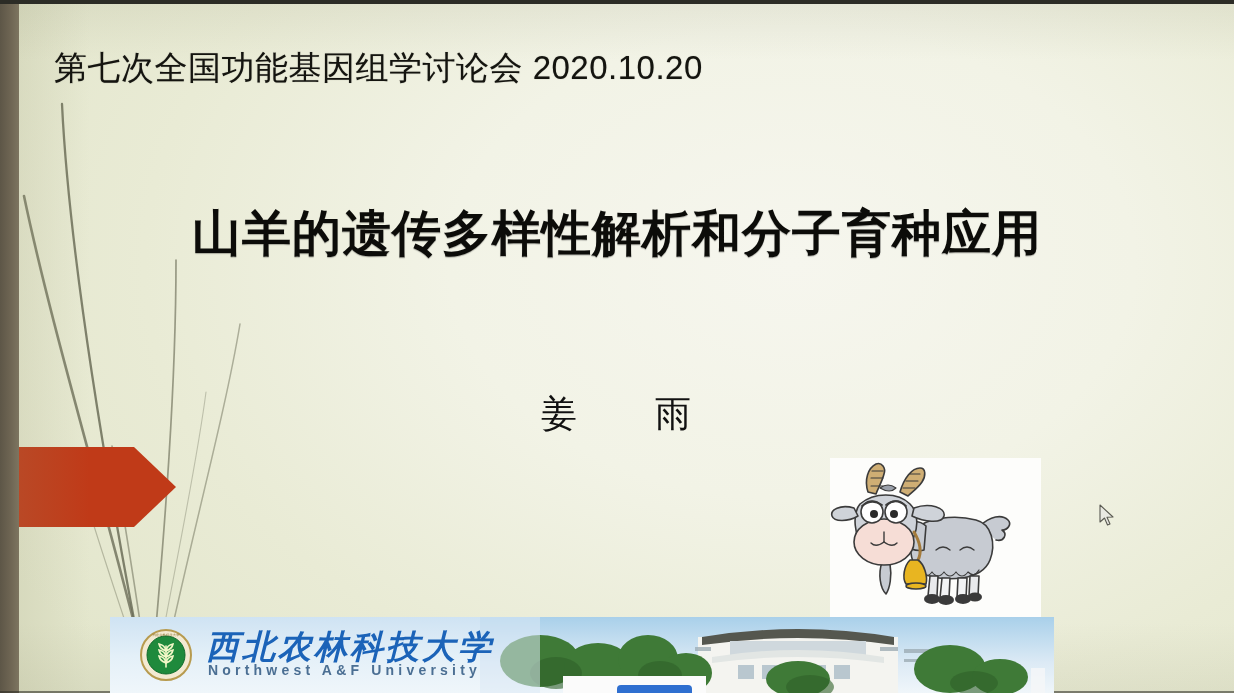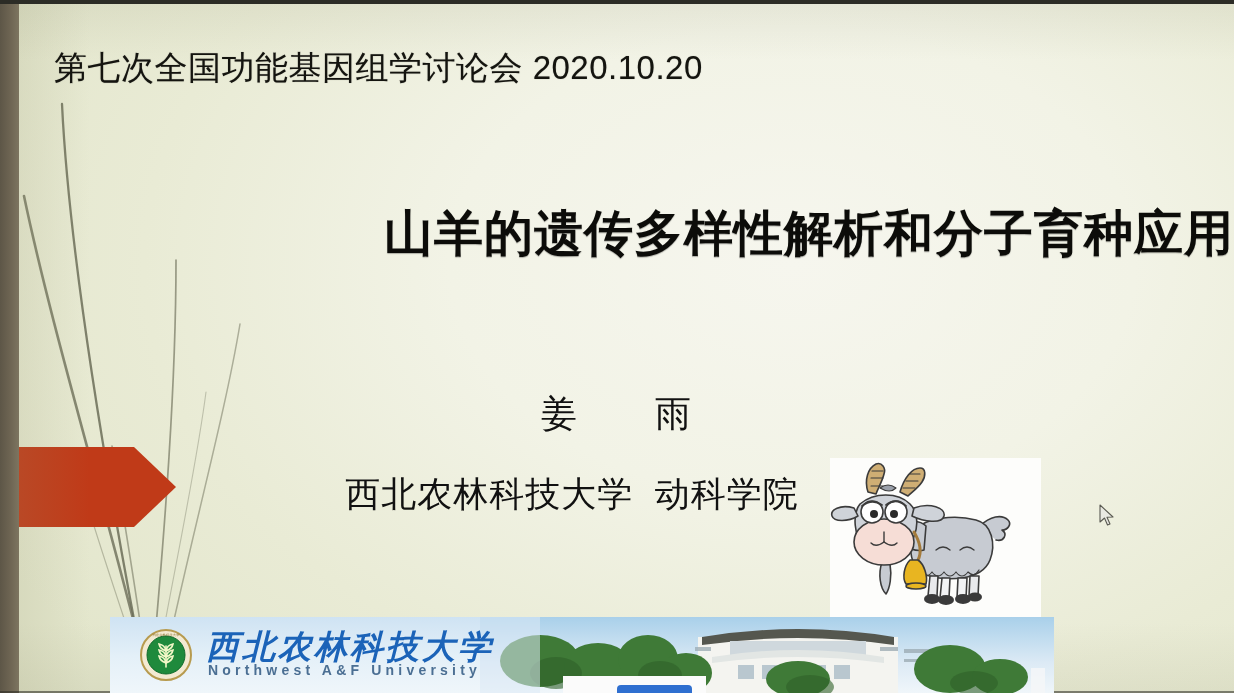--- a/index.html
+++ b/index.html
@@ -81,21 +81,21 @@
     letter-spacing: 0.5px;
     white-space: nowrap;
     font-weight: 400;
     text-shadow: 0 0 1px rgba(0,0,0,0.35);
   }
   .main-title {
     position: absolute;
     left: 0;
     top: 203px;
     width: 1234px;
-    text-align: right;
+    text-align: center;
     font-size: 49px;
     line-height: 60px;
     font-weight: 700;
     color: #0c0c09;
     letter-spacing: 1px;
     white-space: nowrap;
     text-shadow: 0 1px 1px rgba(0,0,0,0.28);
   }
   .presenter {
     position: absolute;
@@ -253,21 +253,20 @@
   </svg>
 
   <div class="bg-vignette"></div>
   <div class="edge-stripe-left"></div>
   <div class="edge-line-top"></div>
   <div class="edge-line-bottom"></div>
 
   <div class="header-line">第七次全国功能基因组学讨论会 2020.10.20</div>
   <div class="main-title">山羊的遗传多样性解析和分子育种应用</div>
   <div class="presenter">姜　　雨</div>
-  <div class="affiliation">西北农林科技大学  动科学院</div>
 
   <div class="goat-box">
     <svg viewBox="0 0 211 159" width="211" height="159">
       <g stroke="#3b3b3b" stroke-width="1.6" stroke-linejoin="round" stroke-linecap="round">
 
         <path d="M150 68 C 160 58, 172 56, 178 62 C 182 66, 178 72, 172 72 C 178 76, 174 84, 166 82" fill="#c7cbd2"></path>
 
         <path d="M84 72 C 96 60, 124 56, 146 62 C 162 66, 166 86, 160 102
                  C 156 112, 146 118, 132 120 C 116 122, 96 120, 88 112
                  C 80 104, 78 84, 84 72 Z" fill="#c7cbd2"></path>

